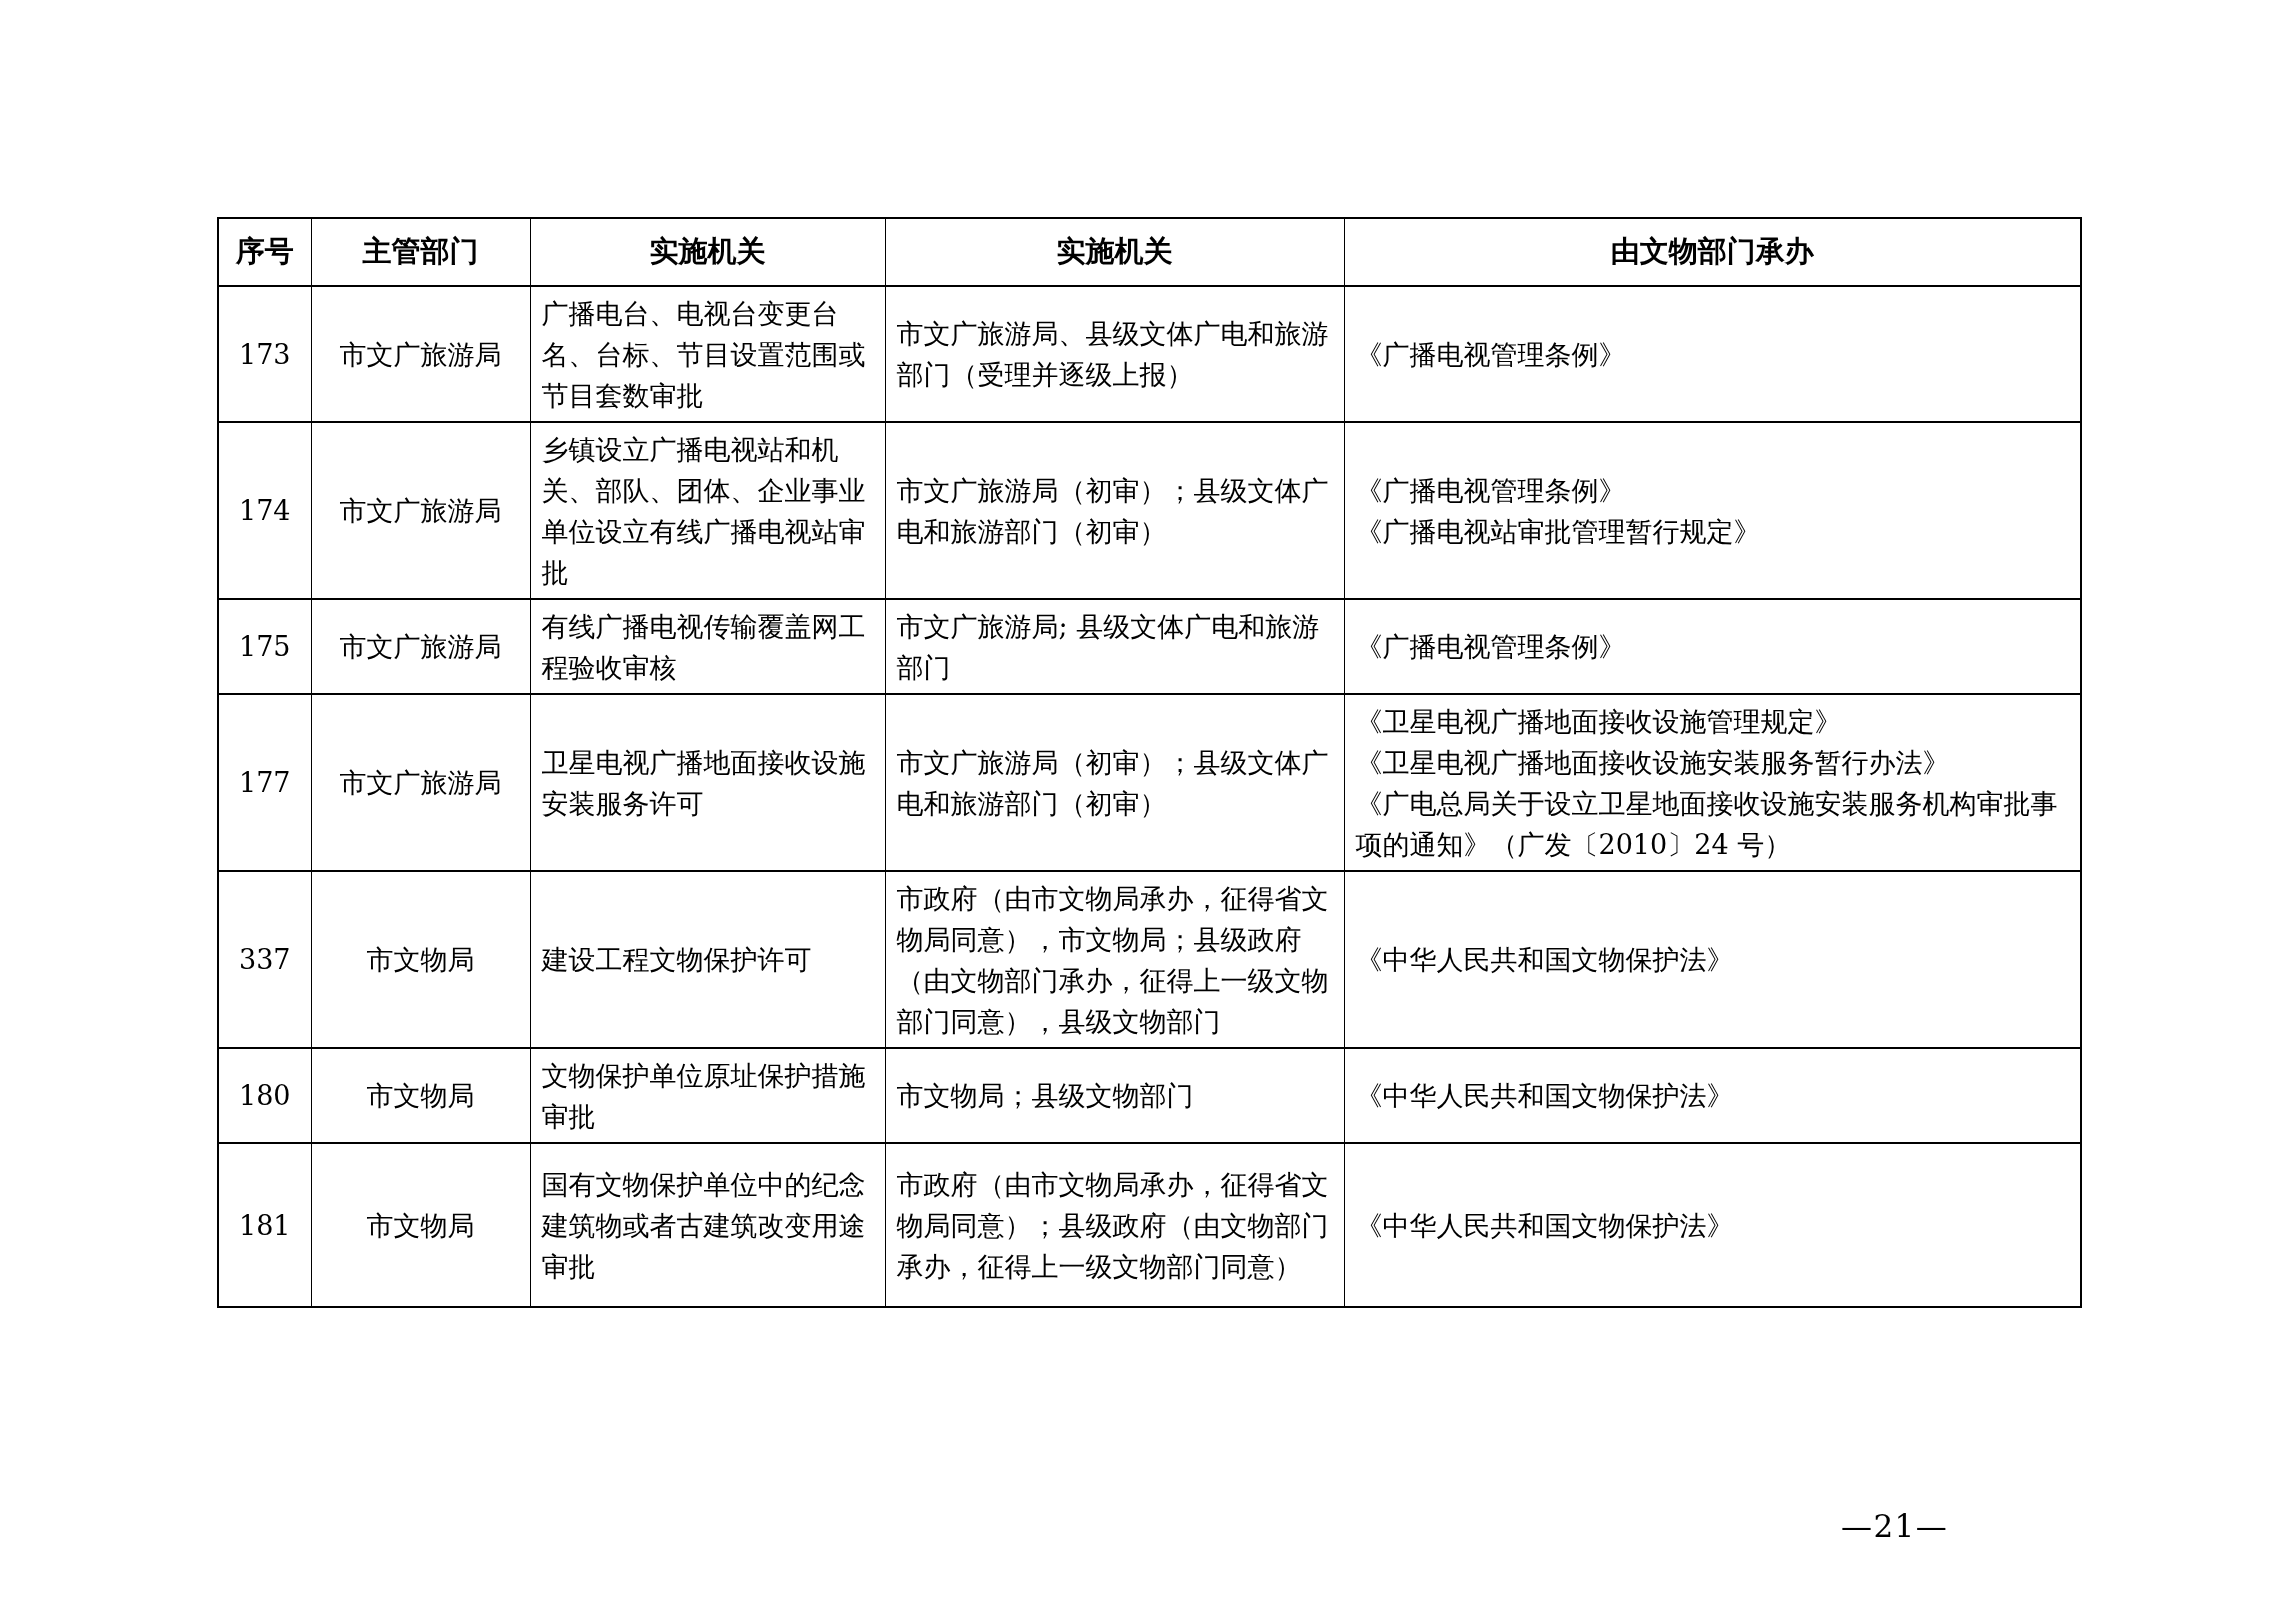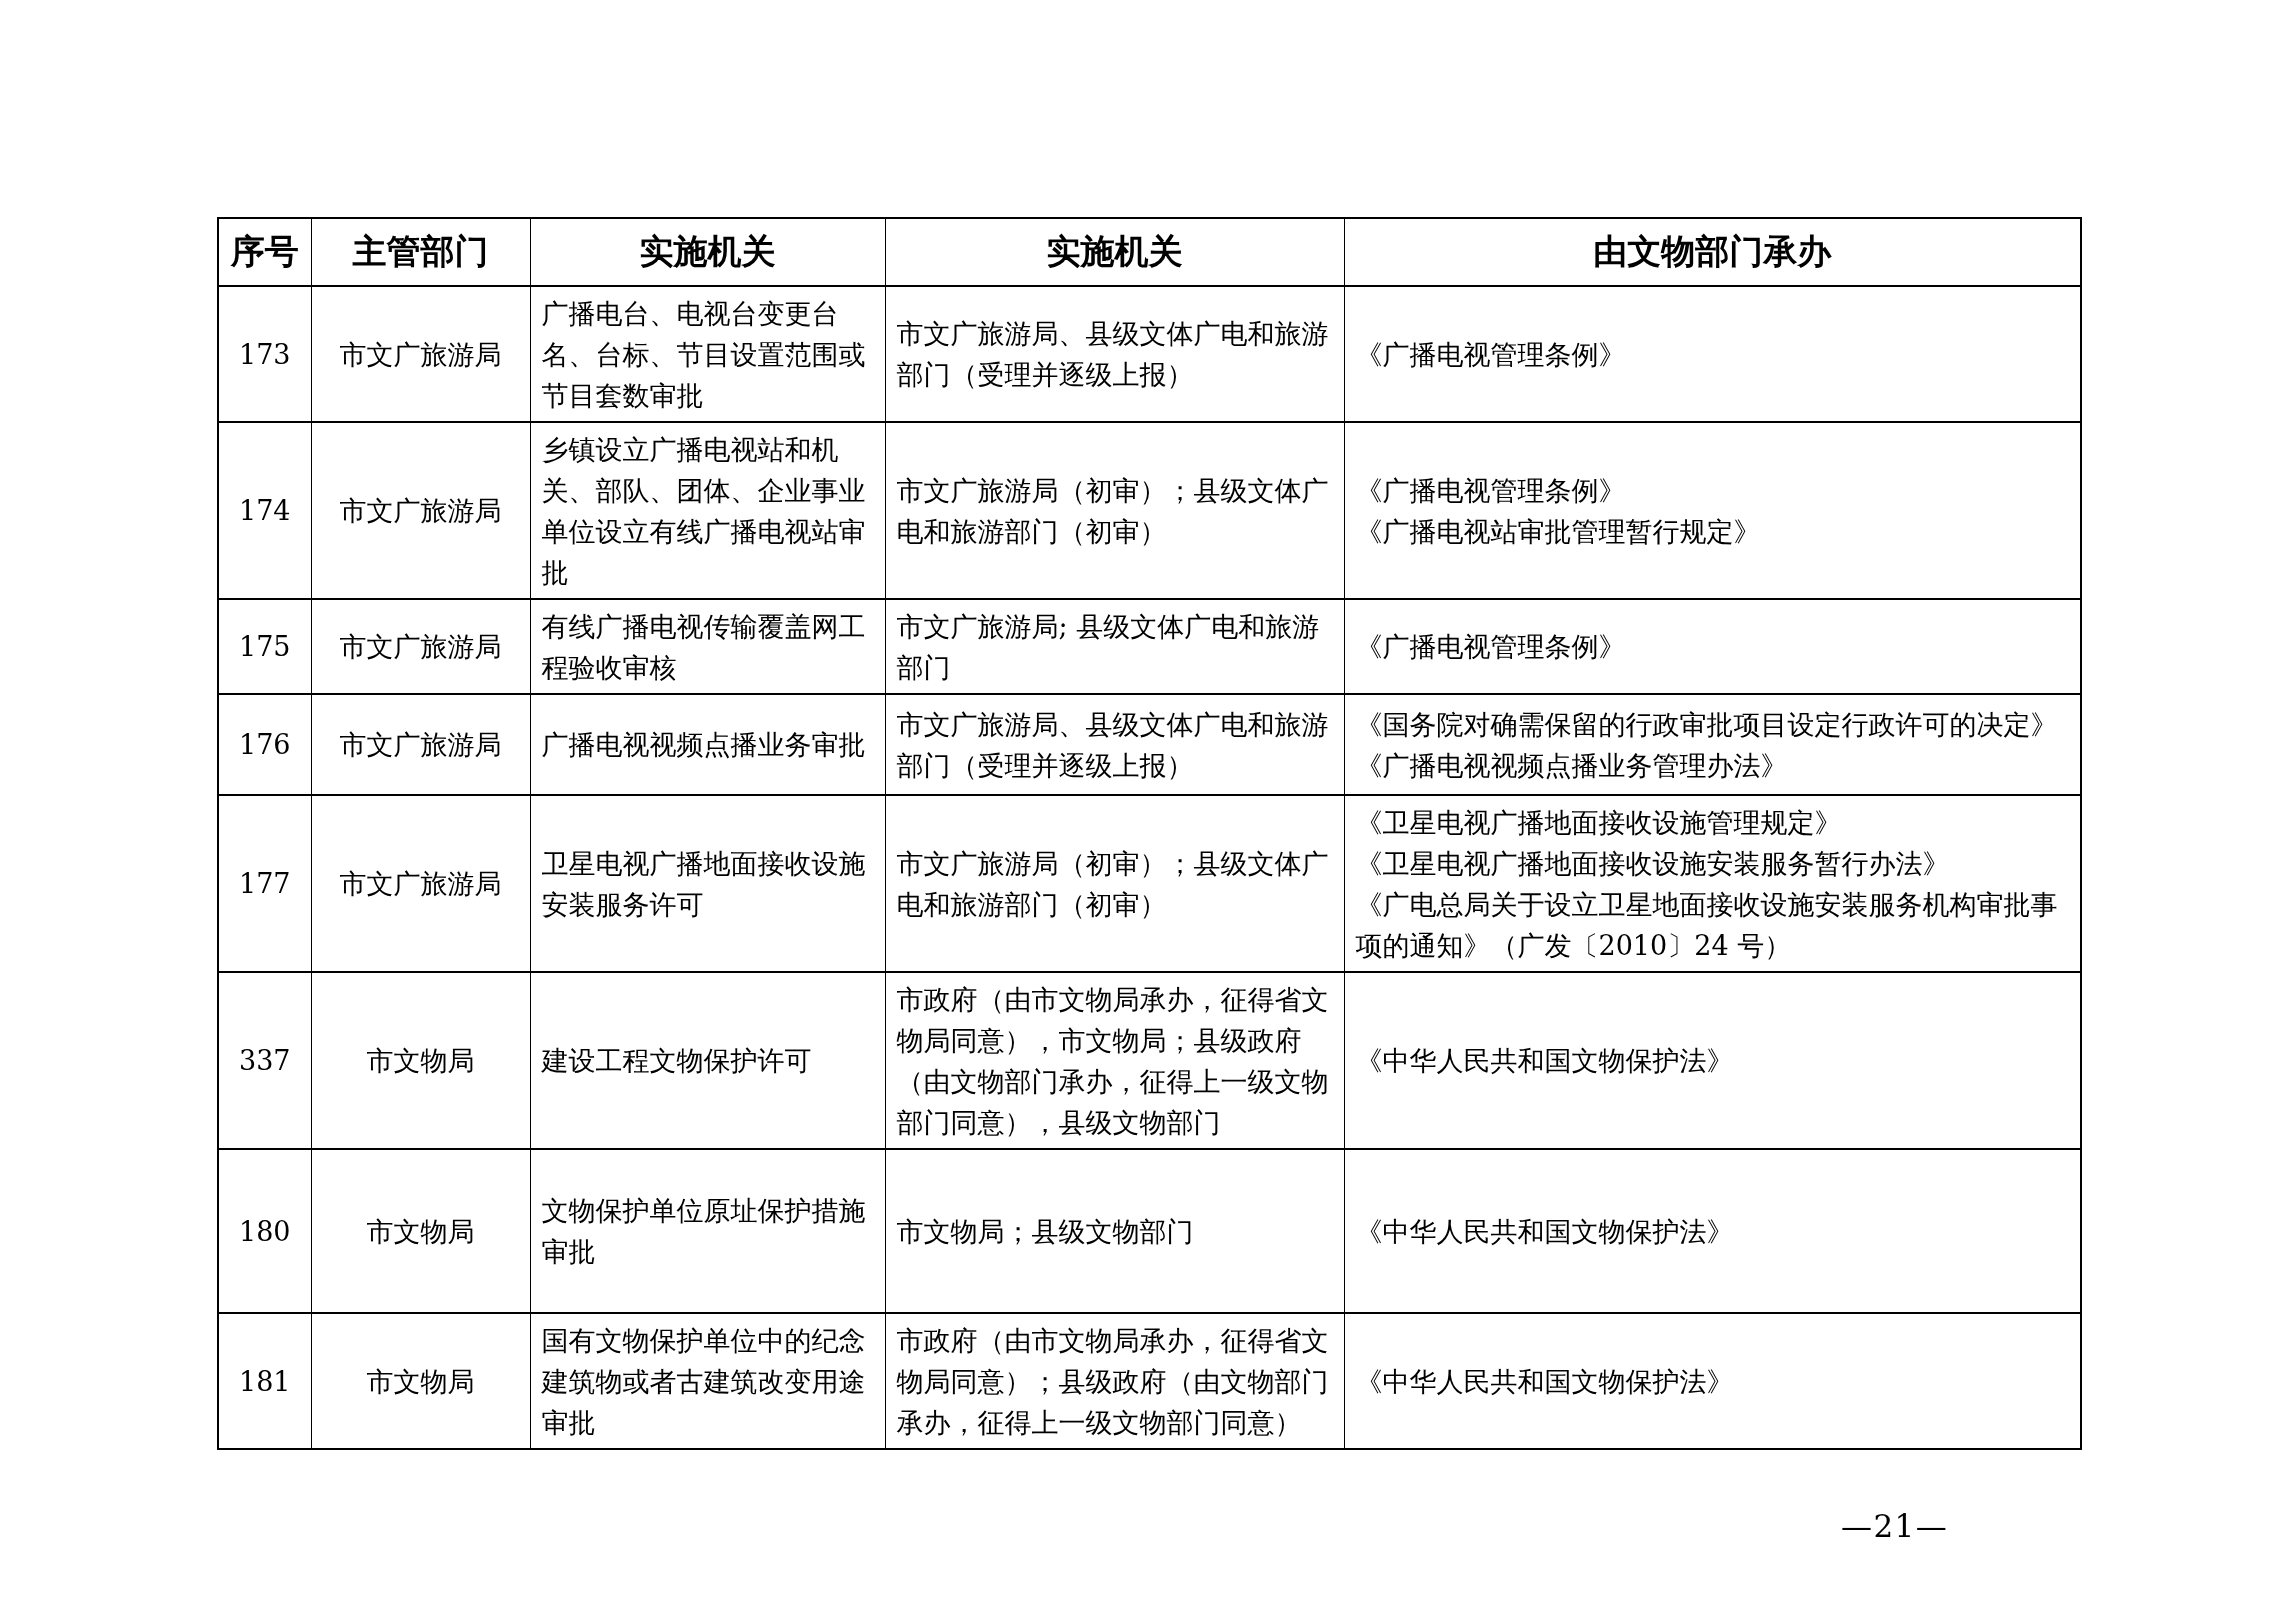--- a/index.html
+++ b/index.html
@@ -21,21 +21,21 @@
   col.c4{width:737px;}
   th,td{
     border:1.4px solid #000;
     border-top-width:2px;border-bottom-width:2px;
     vertical-align:middle;
     overflow:hidden;
   }
   thead tr{height:68px;}
   th{
     font-family:"DejaVu Sans","Liberation Sans",sans-serif;
-    font-weight:bold;font-size:34px;text-align:center;
+    font-weight:bold;font-size:29px;text-align:center;
     padding:2.7px 5.5px;
   }
   td{
     font-size:27px;line-height:41px;
     padding:5.5px 11px;
   }
   td.no,td.dept{text-align:center;padding:5.5px 2.7px;}
   td.item,td.agency,td.basis{text-align:left;}
   tbody tr:nth-child(1){height:124px;}
   tbody tr:nth-child(2){height:163px;}
@@ -97,30 +97,20 @@
         <tr>
     <td class="no">175</td>
     <td class="dept">市文广旅游局</td>
     <td class="item">有线广播电视传输覆盖网工程验收审核</td>
     <td class="agency">市文广旅游局; 县级文体广电和旅游部门</td>
     <td class="basis">
             <div>《广播电视管理条例》</div>
           </td>
   </tr>
         <tr>
-    <td class="no">176</td>
-    <td class="dept">市文广旅游局</td>
-    <td class="item">广播电视视频点播业务审批</td>
-    <td class="agency">市文广旅游局、县级文体广电和旅游部门（受理并逐级上报）</td>
-    <td class="basis">
-            <div>《国务院对确需保留的行政审批项目设定行政许可的决定》</div>
-            <div>《广播电视视频点播业务管理办法》</div>
-          </td>
-  </tr>
-        <tr>
     <td class="no">177</td>
     <td class="dept">市文广旅游局</td>
     <td class="item">卫星电视广播地面接收设施安装服务许可</td>
     <td class="agency">市文广旅游局（初审）；县级文体广电和旅游部门（初审）</td>
     <td class="basis">
             <div>《卫星电视广播地面接收设施管理规定》</div>
             <div>《卫星电视广播地面接收设施安装服务暂行办法》</div>
             <div>《广电总局关于设立卫星地面接收设施安装服务机构审批事项的通知》（广发〔2010〕24 号）</div>
           </td>
   </tr>

